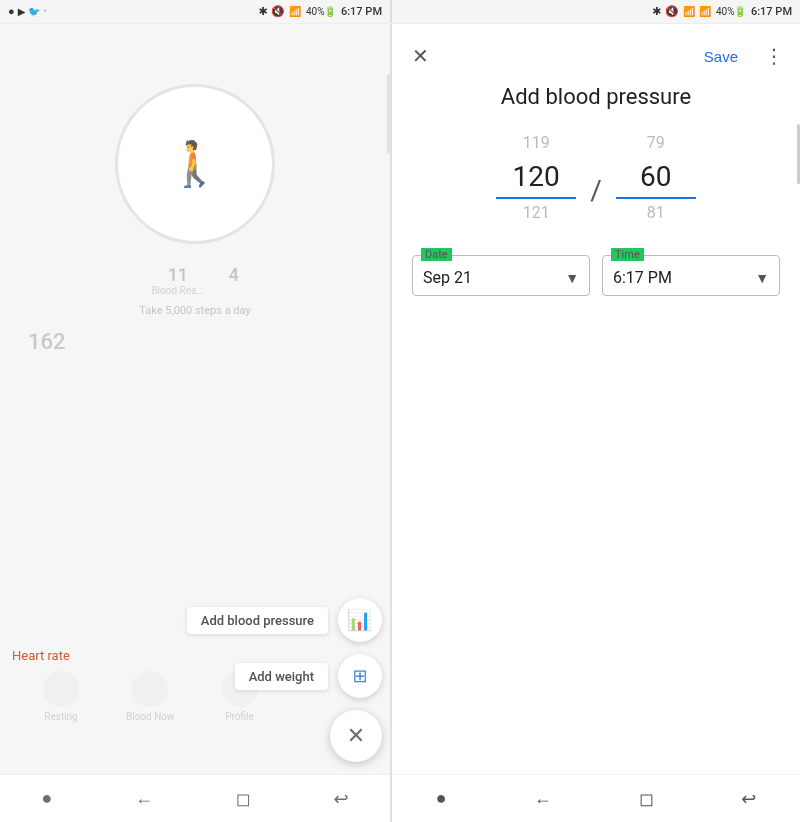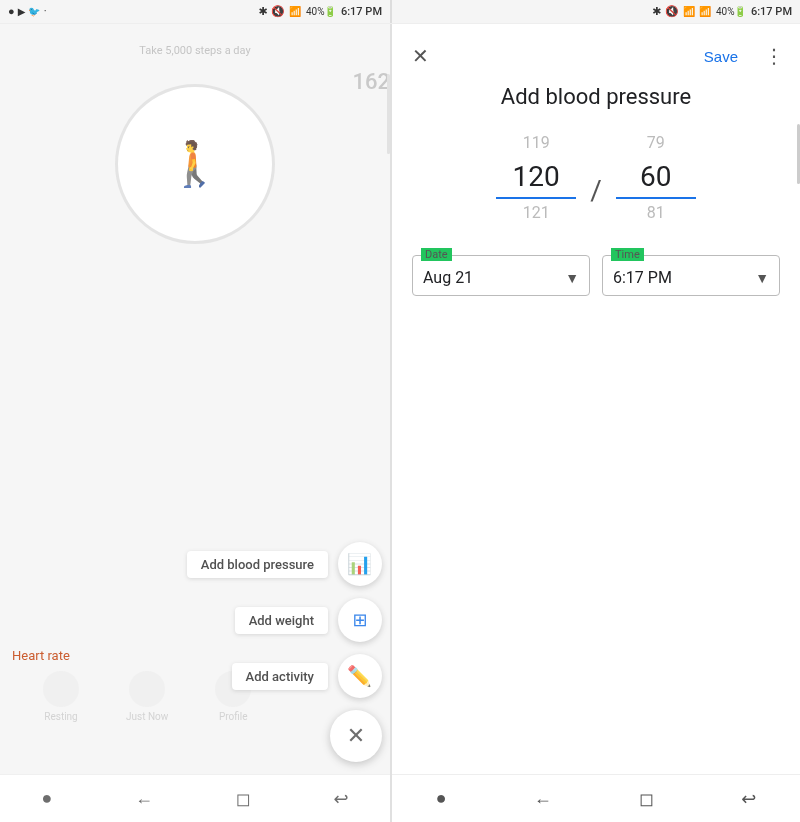--- a/index.html
+++ b/index.html
@@ -57,27 +57,27 @@
       padding: 0 20px;
     }
     .bg-stat {
       text-align: center;
     }
     .bg-stat .value { font-size: 18px; font-weight: 500; color: #bbb; }
     .bg-stat .label { font-size: 10px; color: #ccc; }
 
     .bg-steps-goal {
       text-align: center;
-      margin-top: 20px;
+      margin-top: 8px;
       font-size: 11px;
       color: #bbb;
     }
 
     .bg-number {
-      text-align: right;
+      text-align: left;
       margin-top: 12px;
       font-size: 22px;
       font-weight: 500;
       color: #c0c0c0;
       margin-left: 28px;
     }
 
     
     .fab-menu {
       position: absolute;
@@ -419,35 +419,44 @@
 <div class="main-content">
 
   <div class="left-panel">
 
     <div class="bg-circle">
       <div class="bg-circle-inner">
         <div style="font-size:44px; color:#d0d0d0;">🚶</div>
       </div>
     </div>
 
+    <div class="bg-stats">
+      <div class="bg-stat">
+        <div class="value">11</div>
+        <div class="label">Blood Rea...</div>
+      </div>
+      <div class="bg-stat">
+        <div class="value">4</div>
+      </div>
+    </div>
 
     <div class="bg-steps-goal">Take 5,000 steps a day</div>
 
     <div class="bg-number">162</div>
 
     <div class="heart-rate-section">
       <div class="hr-title">Heart rate</div>
       <div class="hr-items">
         <div class="hr-item">
           <div class="hr-icon"></div>
           <div class="hr-label">Resting</div>
         </div>
         <div class="hr-item">
           <div class="hr-icon"></div>
-          <div class="hr-label">Just Now</div>
+          <div class="hr-label">Blood Now</div>
         </div>
         <div class="hr-item">
           <div class="hr-icon"></div>
           <div class="hr-label">Profile</div>
         </div>
       </div>
     </div>
 
     <div class="fab-menu">
 
@@ -458,26 +467,20 @@
         </button>
       </div>
 
       <div class="fab-item">
         <div class="fab-label">Add weight</div>
         <button class="fab-icon-btn">
           <span style="font-size:18px;">⊞</span>
         </button>
       </div>
 
-      <div class="fab-item">
-        <div class="fab-label">Add activity</div>
-        <button class="fab-icon-btn">
-          <span>✏️</span>
-        </button>
-      </div>
 
 
       <button class="fab-close">
         <span>✕</span>
       </button>
     </div>
 
     <div class="left-scroll-indicator"></div>
 
     <div class="bottom-nav-left">
@@ -520,21 +523,21 @@
         <div class="bp-above">79</div>
         <div class="bp-value">60</div>
         <div class="bp-below">81</div>
       </div>
     </div>
 
     <div class="date-time-row">
       <div class="dropdown-field">
         <div class="dropdown-field-label">Date</div>
         <div class="dropdown-field-value">
-          <span>Aug 21</span>
+          <span>Sep 21</span>
           <span class="dropdown-arrow">▼</span>
         </div>
       </div>
       <div class="dropdown-field">
         <div class="dropdown-field-label">Time</div>
         <div class="dropdown-field-value">
           <span>6:17 PM</span>
           <span class="dropdown-arrow">▼</span>
         </div>
       </div>

